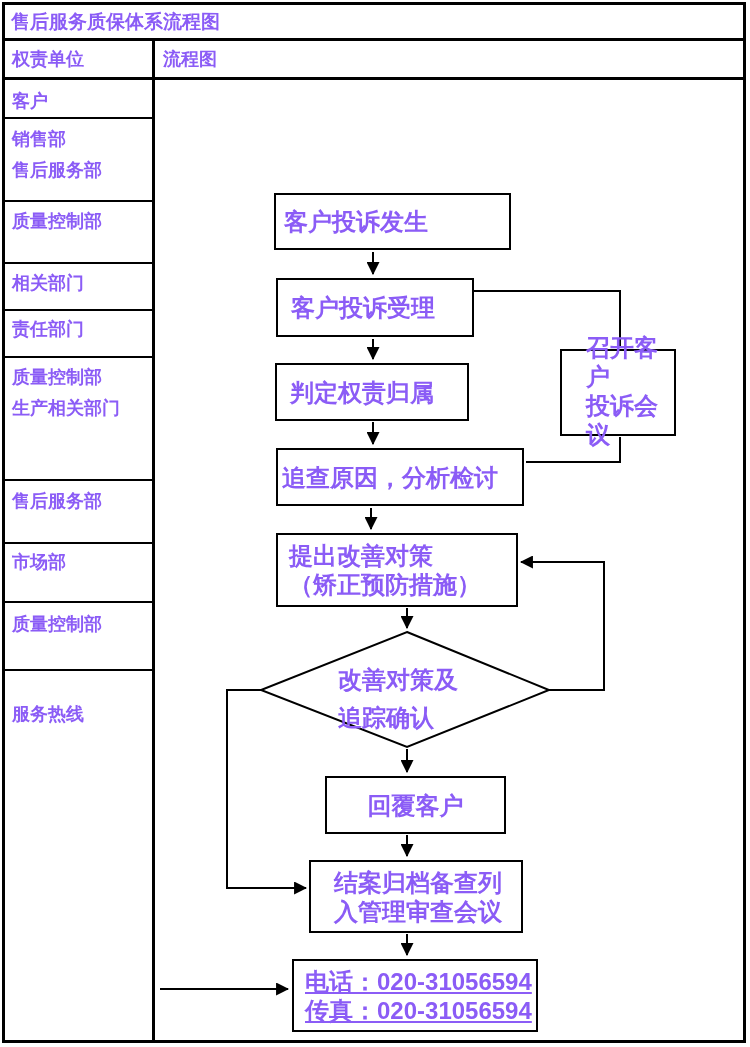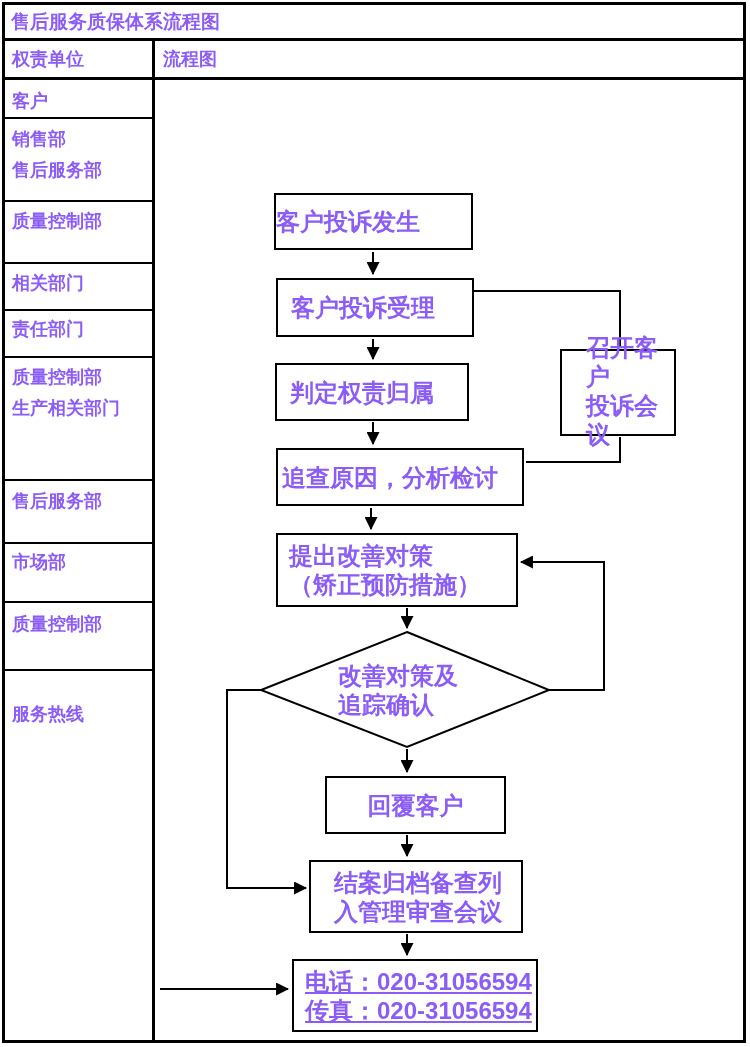--- a/index.html
+++ b/index.html
@@ -15,21 +15,21 @@
   .hdr{font-size:18px;}
   .rowlabel{left:12px;font-size:18px;line-height:31px;}
   svg#connectors{position:absolute;left:0;top:0;z-index:1;}
   .node{
     position:absolute;box-sizing:border-box;border:2px solid #000;background:#fff;
     display:flex;align-items:center;font-weight:bold;font-size:24px;line-height:29px;
     white-space:pre-line;z-index:2;
   }
   .node.centered{justify-content:center;text-align:right;}
   #diamond-label{position:absolute;left:338px;top:661px;font-weight:bold;font-size:24px;
-    line-height:29px;white-space:pre-line;z-index:3;}
+    line-height:38px;white-space:pre-line;z-index:3;}
 </style>
 </head>
 <body>
 
 <div id="page">
 
   <div id="outer-border"></div>
   <div class="line" style="left:2px;top:38px;width:744px;height:3px;"></div>
   <div class="line" style="left:2px;top:77px;width:744px;height:3px;"></div>
   <div class="line" style="left:152px;top:38px;width:3px;height:1005px;"></div>
@@ -77,21 +77,21 @@
       <line x1="407" y1="934" x2="407" y2="955" marker-end="url(#arr)"></line>
       <line x1="160" y1="989" x2="288" y2="989" marker-end="url(#arr)"></line>
       <polyline points="473,291 620,291 620,347"></polyline>
       <polyline points="620,437 620,462 526,462"></polyline>
       <polyline points="549,690 604,690 604,562 521,562" marker-end="url(#arr)"></polyline>
       <polyline points="261,690 227,690 227,888 306,888" marker-end="url(#arr)"></polyline>
       <polygon points="407,632 549,690 407,747 261,690" fill="#ffffff"></polygon>
     </g>
   </svg>
 
-  <div class="node" style="left:274px;top:193px;width:199px;height:57px;padding-left:0;">客户投诉发生</div>
+  <div class="node" style="left:274px;top:193px;width:237px;height:57px;padding-left:8px;">客户投诉发生</div>
   <div class="node" style="left:276px;top:278px;width:198px;height:59px;padding-left:13px;">客户投诉受理</div>
   <div class="node" style="left:275px;top:363px;width:194px;height:58px;padding-left:13px;">判定权责归属</div>
   <div class="node" style="left:276px;top:448px;width:248px;height:58px;padding-left:4px;">追查原因，分析检讨</div>
   <div class="node" style="left:276px;top:533px;width:242px;height:74px;padding-left:11px;">提出改善对策
 （矫正预防措施）</div>
   <div class="node" style="left:560px;top:349px;width:116px;height:87px;padding-left:24px;font-family:Liberation Mono, monospace;">召开客户
 投诉会议</div>
   <div class="node centered" style="left:325px;top:776px;width:181px;height:58px;">回覆客户</div>
   <div class="node" style="left:309px;top:860px;width:214px;height:73px;padding-left:23px;">结案归档备查列
 入管理审查会议</div>

